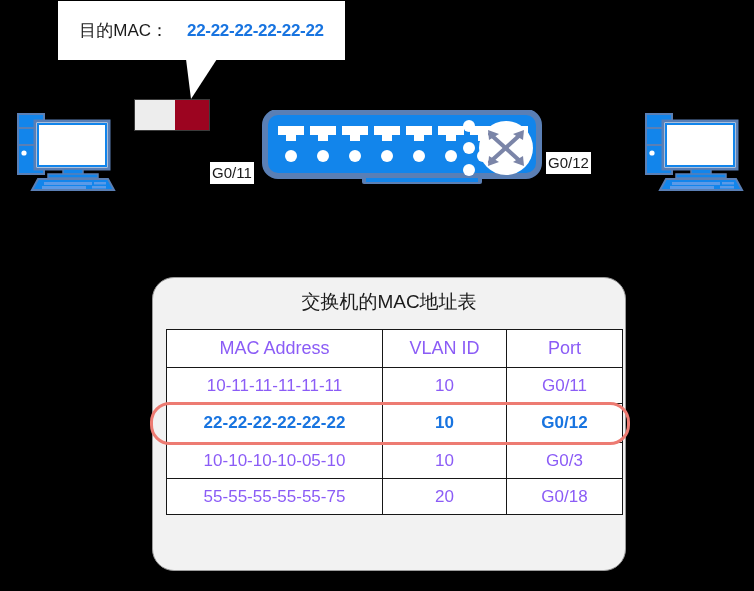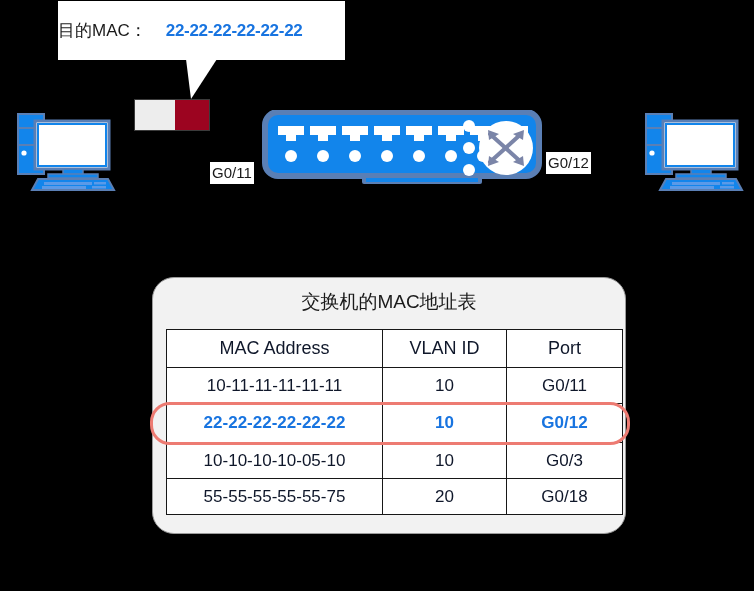--- a/index.html
+++ b/index.html
@@ -32,21 +32,21 @@
     background: #ffffff;
     box-sizing: border-box;
   }
   .callout-inner {
     position: absolute;
     left: 0; top: 0;
     width: 100%;
     height: 100%;
     display: flex;
     align-items: center;
-    justify-content: flex-start;
+    justify-content: center;
     white-space: nowrap;
     gap: 12px;
   }
   .callout-label {
     font-size: 17px;
     color: #1a1a1a;
     letter-spacing: 0px;
   }
   .callout-value {
     font-size: 17px;
@@ -116,21 +116,21 @@
   }
   .port-label-left { left: 210px; top: 162px; }
   .port-label-right { left: 546px; top: 152px; }
 
   
   .panel {
     position: absolute;
     left: 152px;
     top: 277px;
     width: 474px;
-    height: 257px;
+    height: 294px;
     background: #f2f2f2;
     border: 1px solid #9c9c9c;
     border-radius: 22px;
     box-sizing: border-box;
   }
   .panel-title {
     position: absolute;
     left: 0;
     top: 11px;
     width: 100%;
@@ -144,21 +144,21 @@
     top: 51px;
     width: 456px;
     border-collapse: collapse;
     background: #ffffff;
     table-layout: fixed;
   }
   .mac-table td {
     border: 1px solid #171717;
     text-align: center;
     font-size: 17px;
-    color: #0f172a;
+    color: #8b5cf6;
     height: 35px;
     padding: 0;
     background: #ffffff;
   }
   .mac-table col.c-mac { width: 216px; }
   .mac-table col.c-vlan { width: 124px; }
   .mac-table col.c-port { width: 116px; }
   .mac-table tr.header td {
     font-size: 18px;
     height: 37px;

